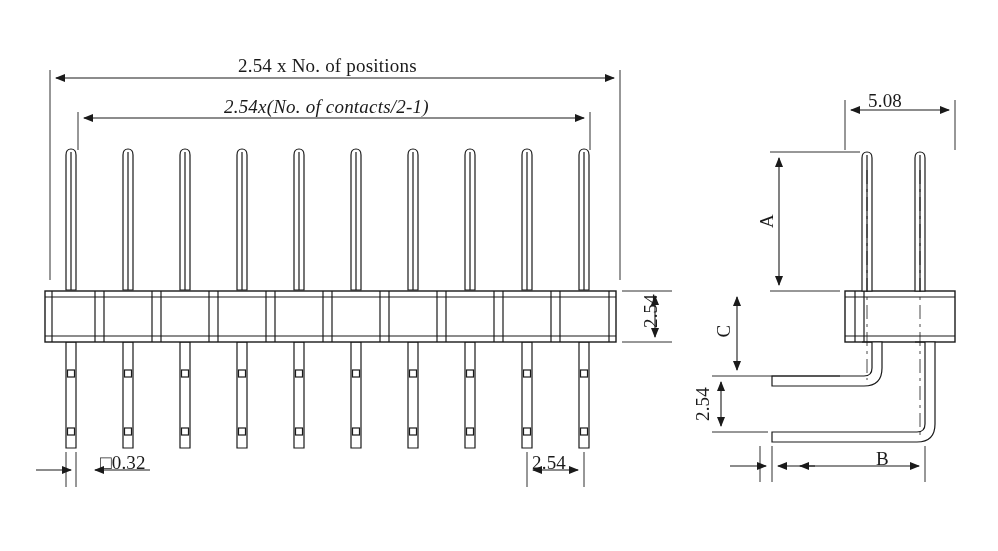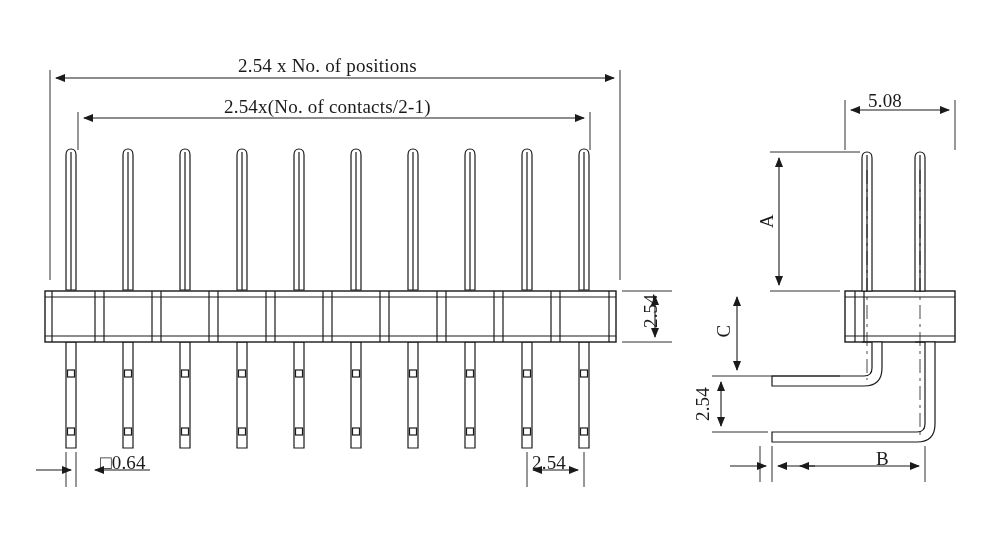--- a/index.html
+++ b/index.html
@@ -211,25 +211,25 @@
           <line x1="730" y1="466" x2="766" y2="466" marker-end="url(#arrHead)"></line>
           <line x1="815" y1="466" x2="778" y2="466" marker-end="url(#arrHead)"></line>
           <line x1="800" y1="466" x2="919" y2="466" marker-start="url(#arrTail)" marker-end="url(#arrHead)"></line>
         </g>
       </g>
     </g>
   </svg>
 
   <div class="dimtext" style="left:238px; top:55px;">2.54 x No. of positions</div>
 
-  <div class="dimtext" style="left:224px; top:96px;">2.54x(No. of contacts/2-1)</div>
+  <div class="dimtext" style="left:224px; top:96px;font-style:italic;">2.54x(No. of contacts/2-1)</div>
 
   <div class="dimtext vert" style="left:634px; top:300px; transform:rotate(-90deg);">2.54</div>
 
-  <div class="dimtext" style="left:100px; top:452px;"><span>□</span><span>0.64</span></div>
+  <div class="dimtext" style="left:100px; top:452px;"><span>□</span><span>0.32</span></div>
 
   <div class="dimtext" style="left:532px; top:452px;">2.54</div>
 
   <div class="dimtext" style="left:868px; top:90px;">5.08</div>
 
   <div class="dimtext vert" style="left:760px; top:210px; transform:rotate(-90deg);">A</div>
 
   <div class="dimtext vert" style="left:718px; top:320px; transform:rotate(-90deg);">C</div>
 
   <div class="dimtext vert" style="left:686px; top:393px; transform:rotate(-90deg);">2.54</div>

